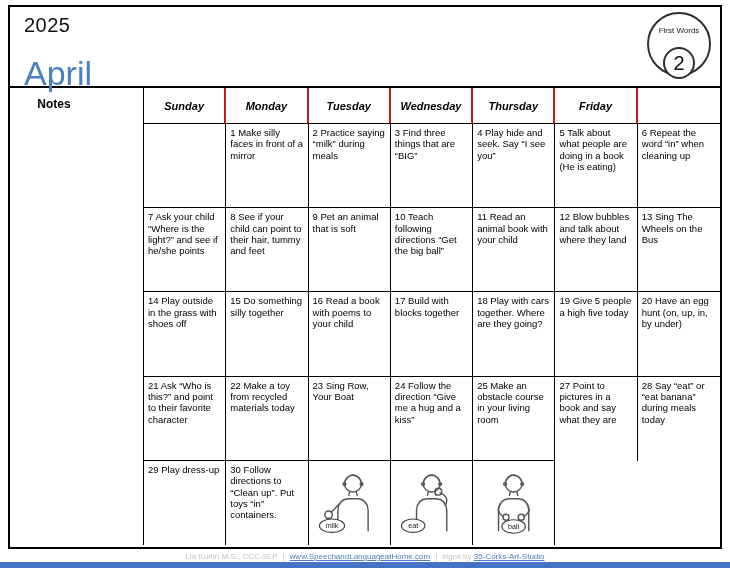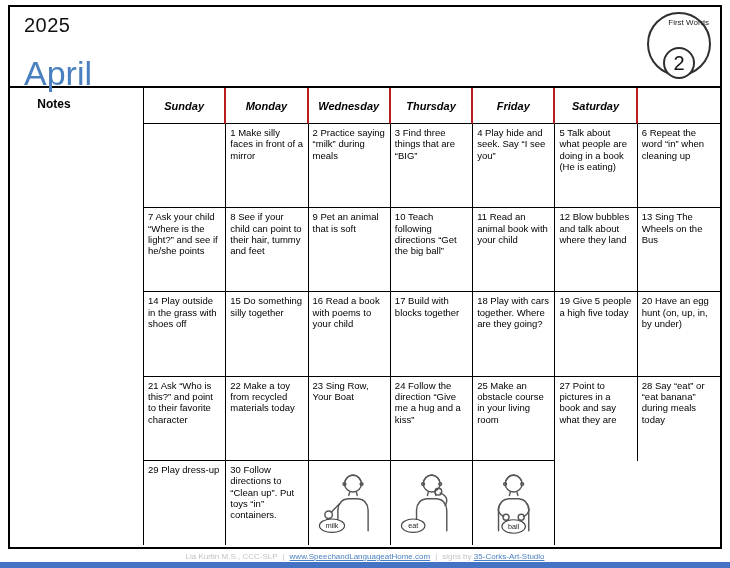--- a/index.html
+++ b/index.html
@@ -10,21 +10,21 @@
     position:absolute; left:8px; top:5px; width:714px; height:544px;
     border:2px solid #000; background:#fff;
   }
 
   
   .top-header { position:relative; height:81px; border-bottom:2px solid #000; padding:7px 0 13px 14px; }
   .year  { font-size:20px; letter-spacing:.5px; color:#111; }
   .month { font-size:34px; margin-top:17px; color:var(--accent-blue, #4a80c0); }
   .badge { position:absolute; top:5px; right:9px; width:64px; height:64px;
            border:2px solid #2f2f2f; border-radius:50%; background:#fff; }
-  .badge-title { font-size:8px; text-align:right; margin-top:5px; color:#222; line-height:1.1; }
+  .badge-title { font-size:8px; text-align:center; margin-top:13px; color:#222; line-height:1.1; }
   .badge-num { position:absolute; left:50%; bottom:-5px; transform:translateX(-50%);
                width:32px; height:32px; border:2px solid #2f2f2f; border-radius:50%;
                background:#fff; display:flex; align-items:center; justify-content:center;
                font-size:20px; color:#111; }
 
   
   .body-row { display:flex; height:457px;gap:45px; }
   .notes-col { width:88px; padding-top:6px; text-align:center; }
   .notes-label { font-weight:bold; font-size:12px; }
 
@@ -68,24 +68,24 @@
 
   <div class="body-row">
     <div class="notes-col">
       <span class="notes-label">Notes</span>
     </div>
 
     <div class="grid">
 
       <div class="hcell">Sunday</div>
       <div class="hcell">Monday</div>
+      <div class="hcell">Tuesday</div>
       <div class="hcell">Wednesday</div>
       <div class="hcell">Thursday</div>
       <div class="hcell">Friday</div>
-      <div class="hcell">Saturday</div>
 
       <div class="cell"></div>
       <div class="cell"></div>
       <div class="cell">1 Make silly faces in front of a mirror</div>
       <div class="cell">2 Practice saying “milk” during meals</div>
       <div class="cell">3 Find three things that are “BIG”</div>
       <div class="cell">4 Play hide and seek. Say “I see you”</div>
       <div class="cell">5 Talk about what people are doing in a book (He is eating)</div>
 
       <div class="cell">6 Repeat the word “in” when cleaning up</div>

